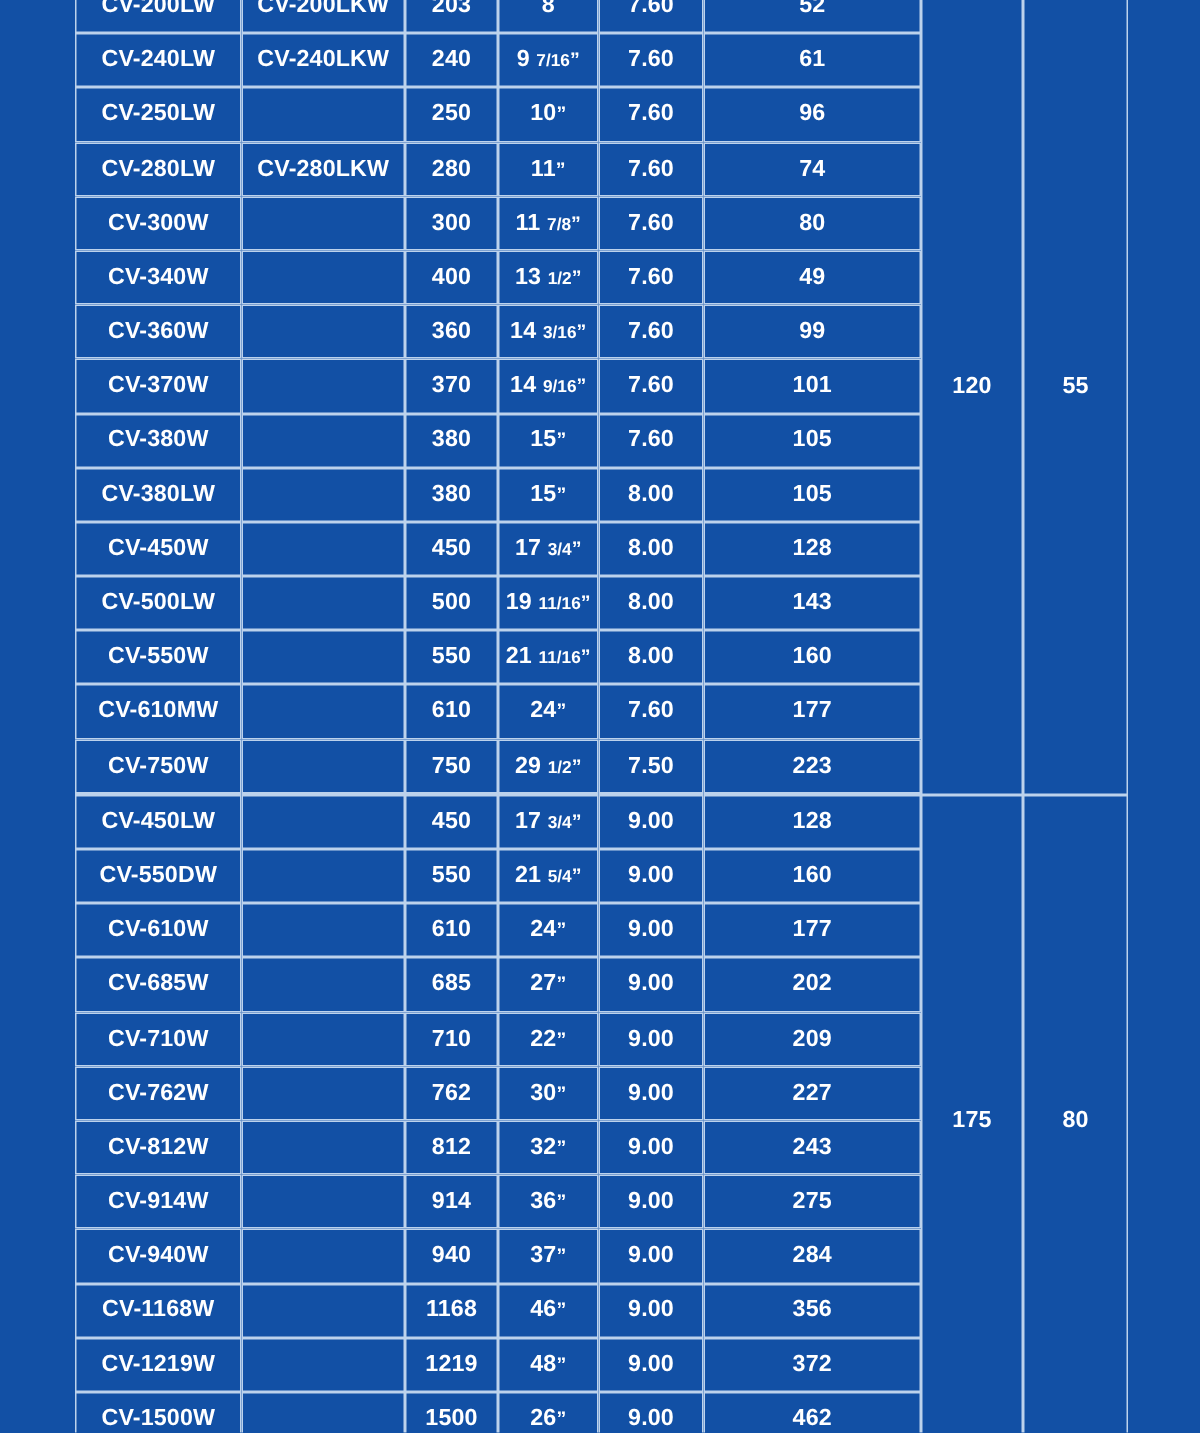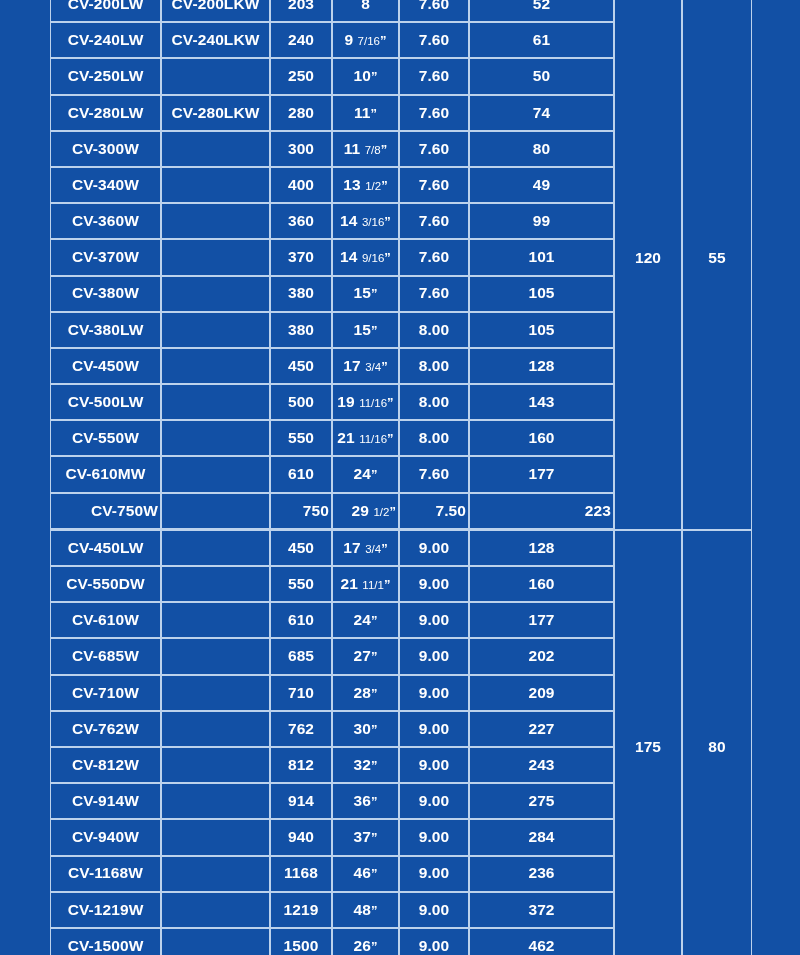--- a/index.html
+++ b/index.html
@@ -56,26 +56,25 @@
   col.c-m2      { width: 70px;  }
 
   td.merged {
     font-size: 15.5px;
     font-weight: 600;
   }
 
   
   tr.group-end > td {
     border-bottom: 2.5px solid #bcd2ec;
-    text-align: right;
   }
 
   .frac {
     font-size: 11.5px;
-    font-weight: 400;
+    font-weight: 700;
     vertical-align: baseline;
     letter-spacing: 0;
   }
   .whole {
     font-size: 15.5px;
   }
   .qt {
     font-size: 13px;
   }
 </style>
@@ -112,21 +111,21 @@
           <td><span class="whole">9</span> <span class="frac">7/16</span><span class="qt">”</span></td>
           <td>7.60</td>
           <td>61</td>
         </tr>
         <tr>
           <td>CV-250LW</td>
           <td></td>
           <td>250</td>
           <td><span class="whole">10</span><span class="qt">”</span></td>
           <td>7.60</td>
-          <td>50</td>
+          <td>96</td>
         </tr>
         <tr>
           <td>CV-280LW</td>
           <td>CV-280LKW</td>
           <td>280</td>
           <td><span class="whole">11</span><span class="qt">”</span></td>
           <td>7.60</td>
           <td>74</td>
         </tr>
         <tr>
@@ -224,21 +223,21 @@
           <td><span class="whole">17</span> <span class="frac">3/4</span><span class="qt">”</span></td>
           <td>9.00</td>
           <td>128</td>
           <td class="merged" rowspan="12">175</td>
           <td class="merged" rowspan="12">80</td>
         </tr>
         <tr>
           <td>CV-550DW</td>
           <td></td>
           <td>550</td>
-          <td><span class="whole">21</span> <span class="frac">11/1</span><span class="qt">”</span></td>
+          <td><span class="whole">21</span> <span class="frac">5/4</span><span class="qt">”</span></td>
           <td>9.00</td>
           <td>160</td>
         </tr>
         <tr>
           <td>CV-610W</td>
           <td></td>
           <td>610</td>
           <td><span class="whole">24</span><span class="qt">”</span></td>
           <td>9.00</td>
           <td>177</td>
@@ -248,21 +247,21 @@
           <td></td>
           <td>685</td>
           <td><span class="whole">27</span><span class="qt">”</span></td>
           <td>9.00</td>
           <td>202</td>
         </tr>
         <tr>
           <td>CV-710W</td>
           <td></td>
           <td>710</td>
-          <td><span class="whole">28</span><span class="qt">”</span></td>
+          <td><span class="whole">22</span><span class="qt">”</span></td>
           <td>9.00</td>
           <td>209</td>
         </tr>
         <tr>
           <td>CV-762W</td>
           <td></td>
           <td>762</td>
           <td><span class="whole">30</span><span class="qt">”</span></td>
           <td>9.00</td>
           <td>227</td>
@@ -290,21 +289,21 @@
           <td><span class="whole">37</span><span class="qt">”</span></td>
           <td>9.00</td>
           <td>284</td>
         </tr>
         <tr>
           <td>CV-1168W</td>
           <td></td>
           <td>1168</td>
           <td><span class="whole">46</span><span class="qt">”</span></td>
           <td>9.00</td>
-          <td>236</td>
+          <td>356</td>
         </tr>
         <tr>
           <td>CV-1219W</td>
           <td></td>
           <td>1219</td>
           <td><span class="whole">48</span><span class="qt">”</span></td>
           <td>9.00</td>
           <td>372</td>
         </tr>
         <tr>

